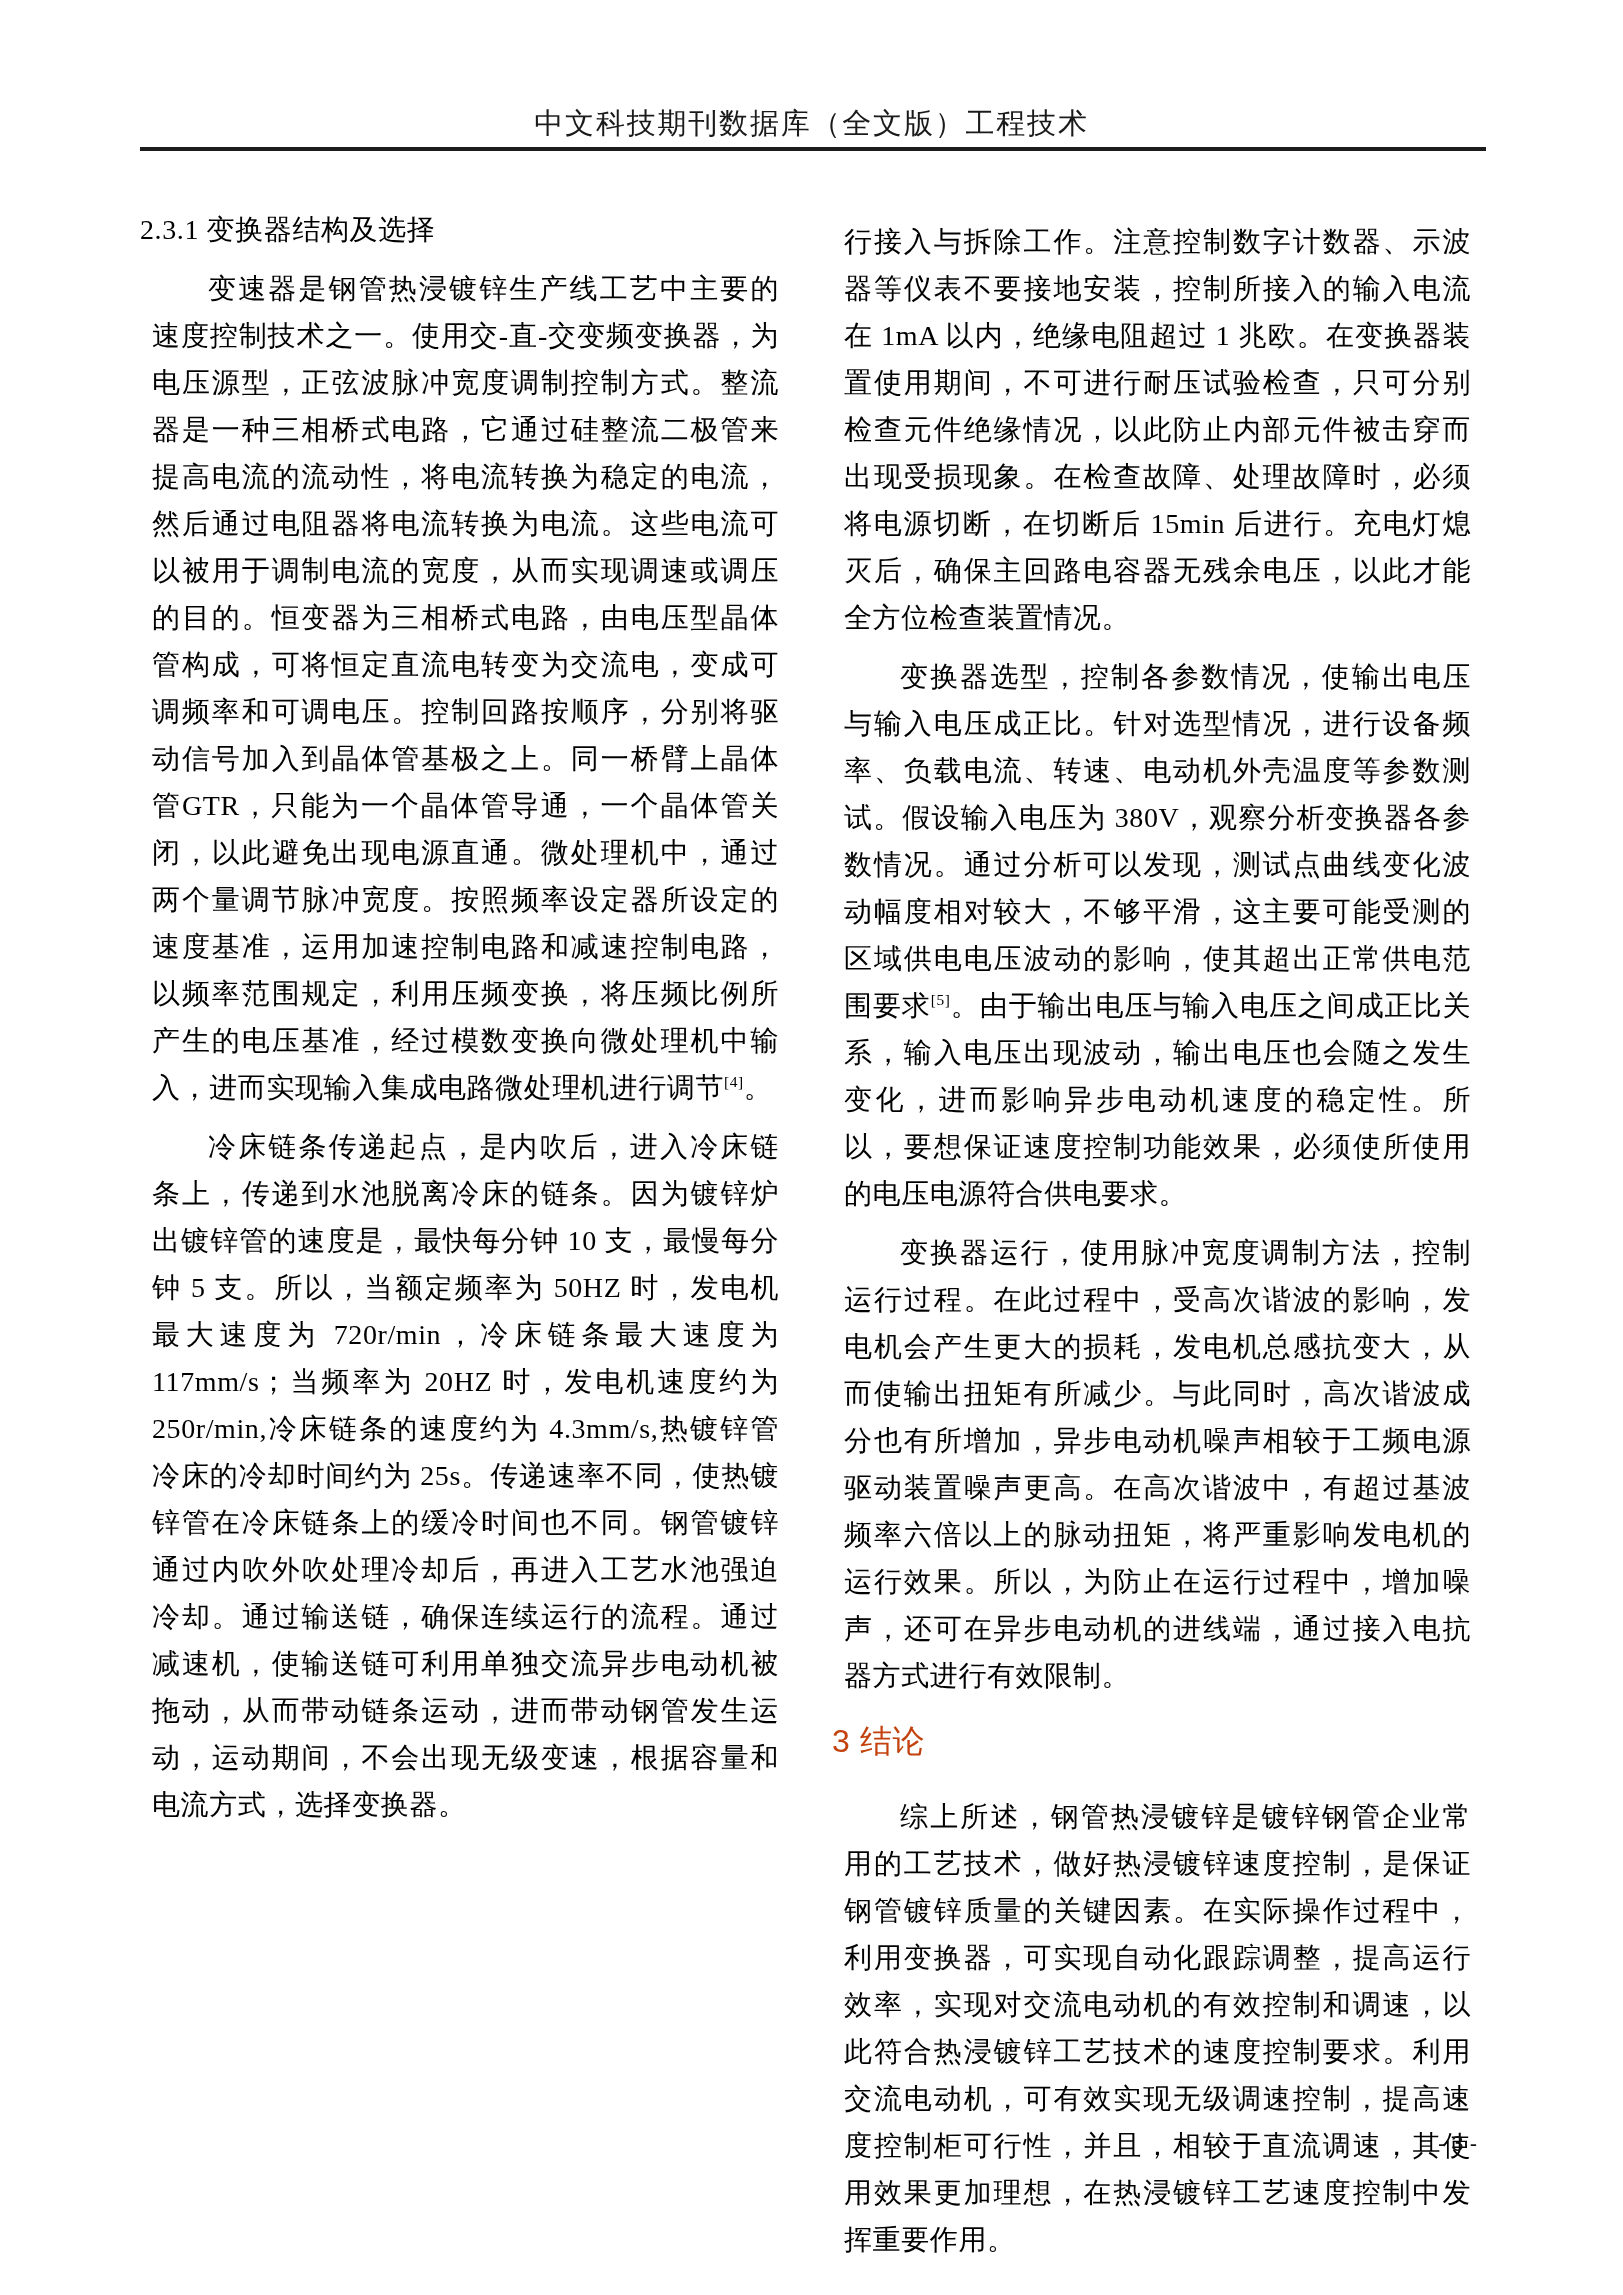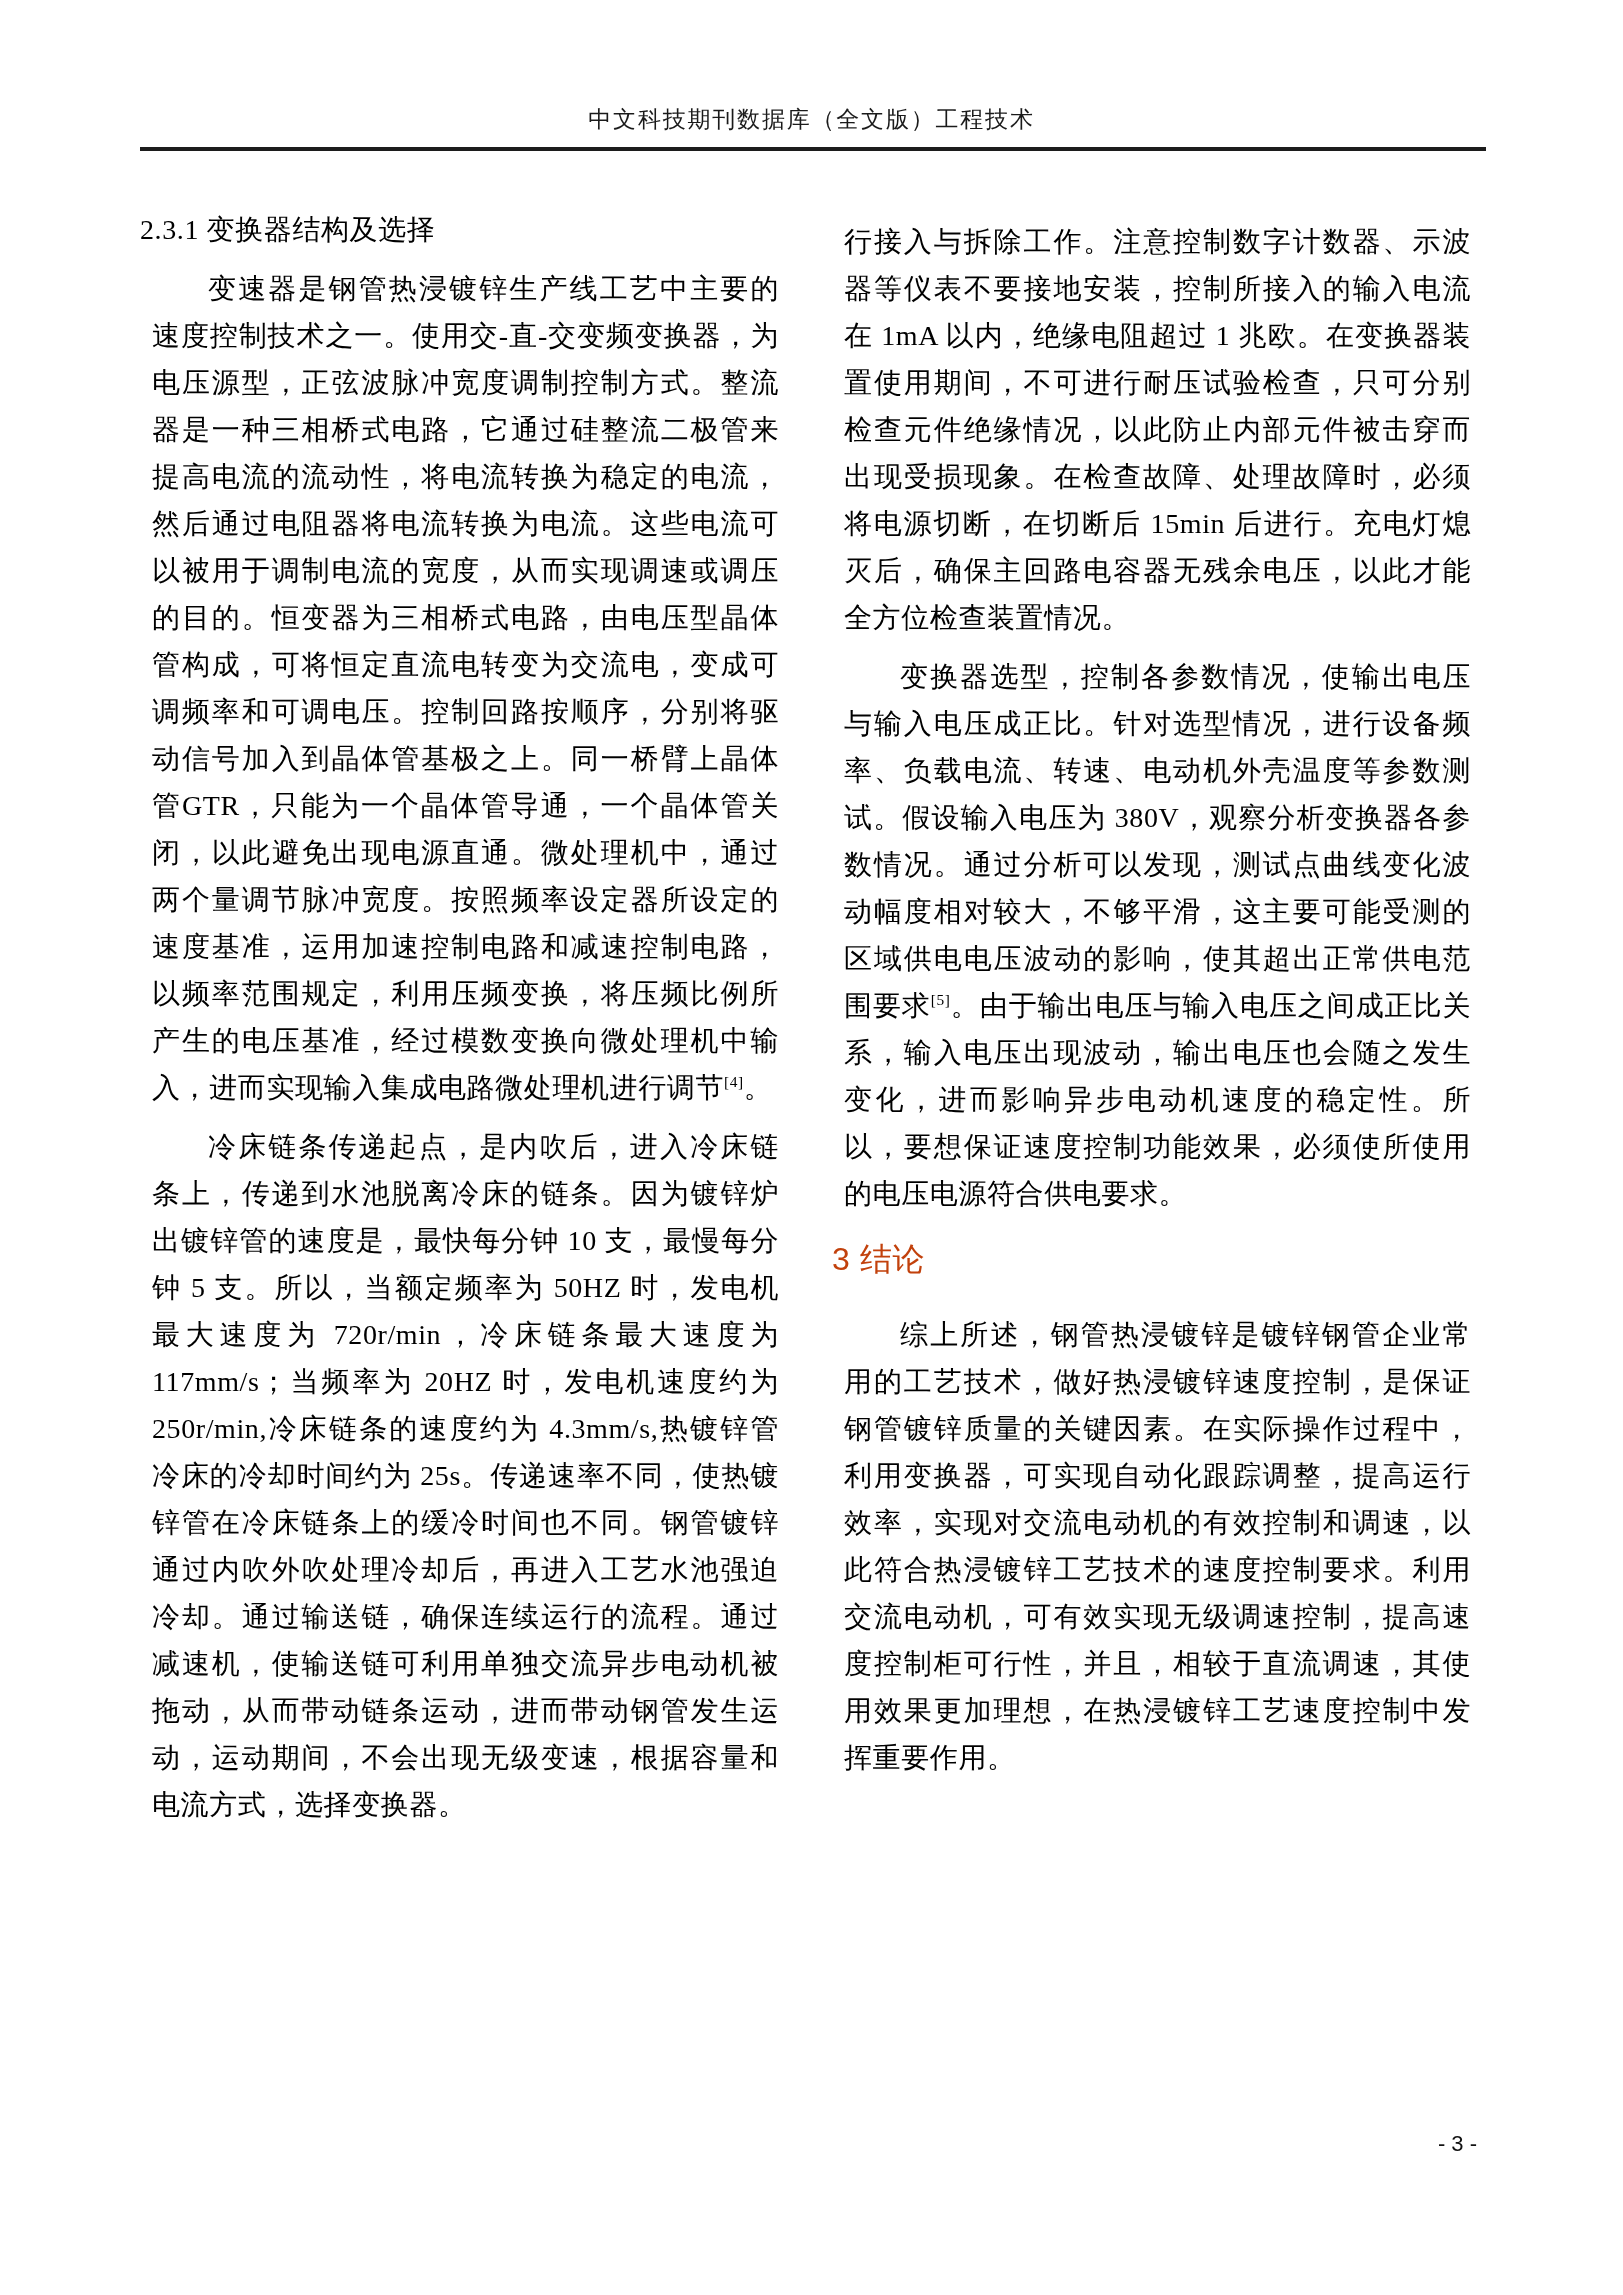--- a/index.html
+++ b/index.html
@@ -11,21 +11,21 @@
     overflow: hidden;
     font-family: "Liberation Serif", "DejaVu Serif", serif;
     color: #000000;
   }
   .header-title {
     position: absolute;
     top: 104px;
     left: 0;
     width: 100%;
     text-align: center;
-    font-size: 23px;
+    font-size: 29px;
     letter-spacing: 1.8px;
     color: #1a1a1a;
   }
   .header-rule {
     position: absolute;
     top: 147px;
     left: 140px;
     width: 1346px;
     height: 4.1px;
     background: #1c1c1c;
@@ -105,20 +105,21 @@
 
     </div>
 
     <div class="col">
 
       <p class="cont">行接入与拆除工作。注意控制数字计数器、示波器等仪表不要接地安装，控制所接入的输入电流在 1mA 以内，绝缘电阻超过 1 兆欧。在变换器装置使用期间，不可进行耐压试验检查，只可分别检查元件绝缘情况，以此防止内部元件被击穿而出现受损现象。在检查故障、处理故障时，必须将电源切断，在切断后 15min 后进行。充电灯熄灭后，确保主回路电容器无残余电压，以此才能全方位检查装置情况。</p>
 
 
       <p><span>变换器选型，控制各参数情况，使输出电压与输入电压成正比。针对选型情况，进行设备频率、负载电流、转速、电动机外壳温度等参数测试。假设输入电压为 380V，观察分析变换器各参数情况。通过分析可以发现，测试点曲线变化波动幅度相对较大，不够平滑，这主要可能受测的区域供电电压波动的影响，使其超出正常供电范围要求</span><sup class="cite">[5]</sup><span>。由于输出电压与输入电压之间成正比关系，输入电压出现波动，输出电压也会随之发生变化，进而影响异步电动机速度的稳定性。所以，要想保证速度控制功能效果，必须使所使用的电压电源符合供电要求。</span></p>
 
+      <p>变换器运行，使用脉冲宽度调制方法，控制运行过程。在此过程中，受高次谐波的影响，发电机会产生更大的损耗，发电机总感抗变大，从而使输出扭矩有所减少。与此同时，高次谐波成分也有所增加，异步电动机噪声相较于工频电源驱动装置噪声更高。在高次谐波中，有超过基波频率六倍以上的脉动扭矩，将严重影响发电机的运行效果。所以，为防止在运行过程中，增加噪声，还可在异步电动机的进线端，通过接入电抗器方式进行有效限制。</p>
 
       <h2 class="big-heading">3 结论</h2>
 
       <p>综上所述，钢管热浸镀锌是镀锌钢管企业常用的工艺技术，做好热浸镀锌速度控制，是保证钢管镀锌质量的关键因素。在实际操作过程中，利用变换器，可实现自动化跟踪调整，提高运行效率，实现对交流电动机的有效控制和调速，以此符合热浸镀锌工艺技术的速度控制要求。利用交流电动机，可有效实现无级调速控制，提高速度控制柜可行性，并且，相较于直流调速，其使用效果更加理想，在热浸镀锌工艺速度控制中发挥重要作用。</p>
 
     </div>
 
   </div>
 
   <div class="page-number">- 3 -</div>

